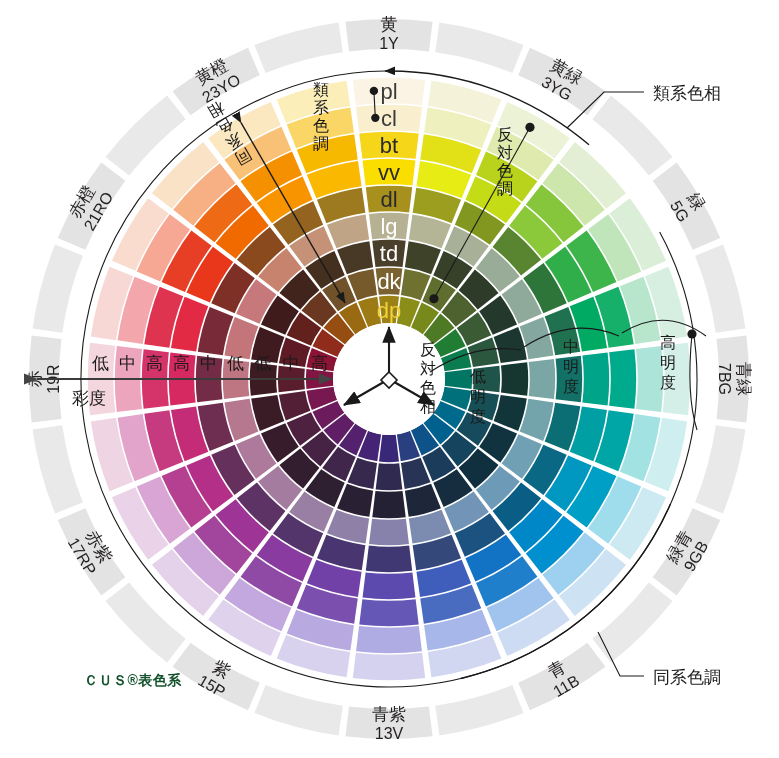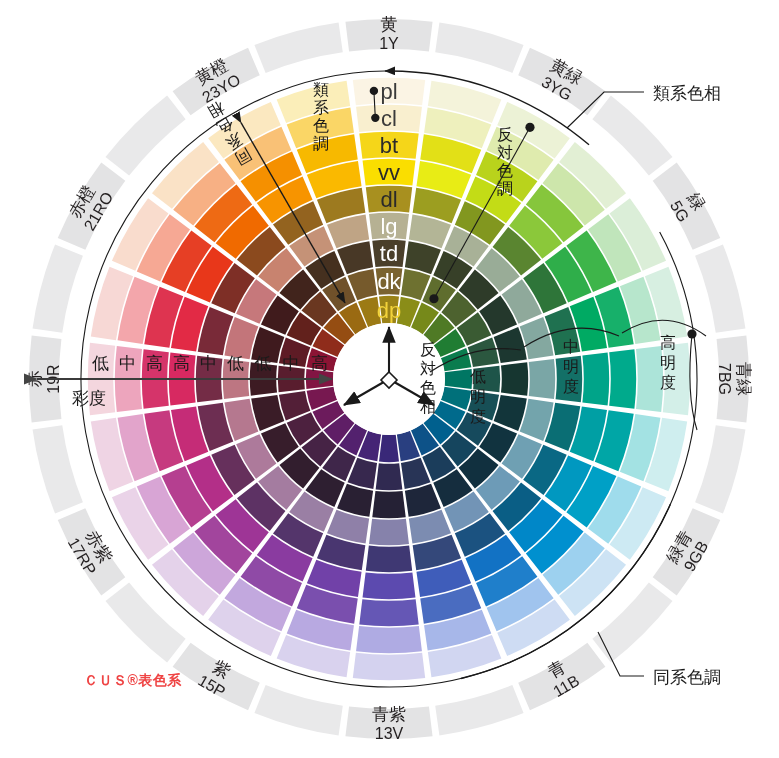--- a/index.html
+++ b/index.html
@@ -410,15 +410,15 @@
         <path d="M524,347 Q572,316 619,336" class="lead"></path>
         <path d="M430,372 Q474,343 521,350" class="lead"></path>
         <circle cx="692" cy="334" r="4.6" fill="#1a1a1a"></circle>
         <path d="M692,334 Q686,395 697,430" class="lead"></path>
         <circle cx="389" cy="379" r="308" fill="none" stroke="#333" stroke-width="0.9" stroke-opacity="0"></circle>
         <path d="M659.6756706998854,232.03510184004062 A308,308 0 1 1 384.96840456402583,71.02638710720584" class="lead" stroke-width="0.9"></path>
       </g>
   </svg>
 
   <div style="position:absolute;left:84px;top:671px;">
-    <span style="font-size:14px;font-weight:bold;color:#ef4444;letter-spacing:0.5px;">ＣＵＳ®表色系</span>
+    <span style="font-size:14px;font-weight:bold;color:#14532d;letter-spacing:0.5px;">ＣＵＳ®表色系</span>
   </div>
 </div>
 
 </body></html>

